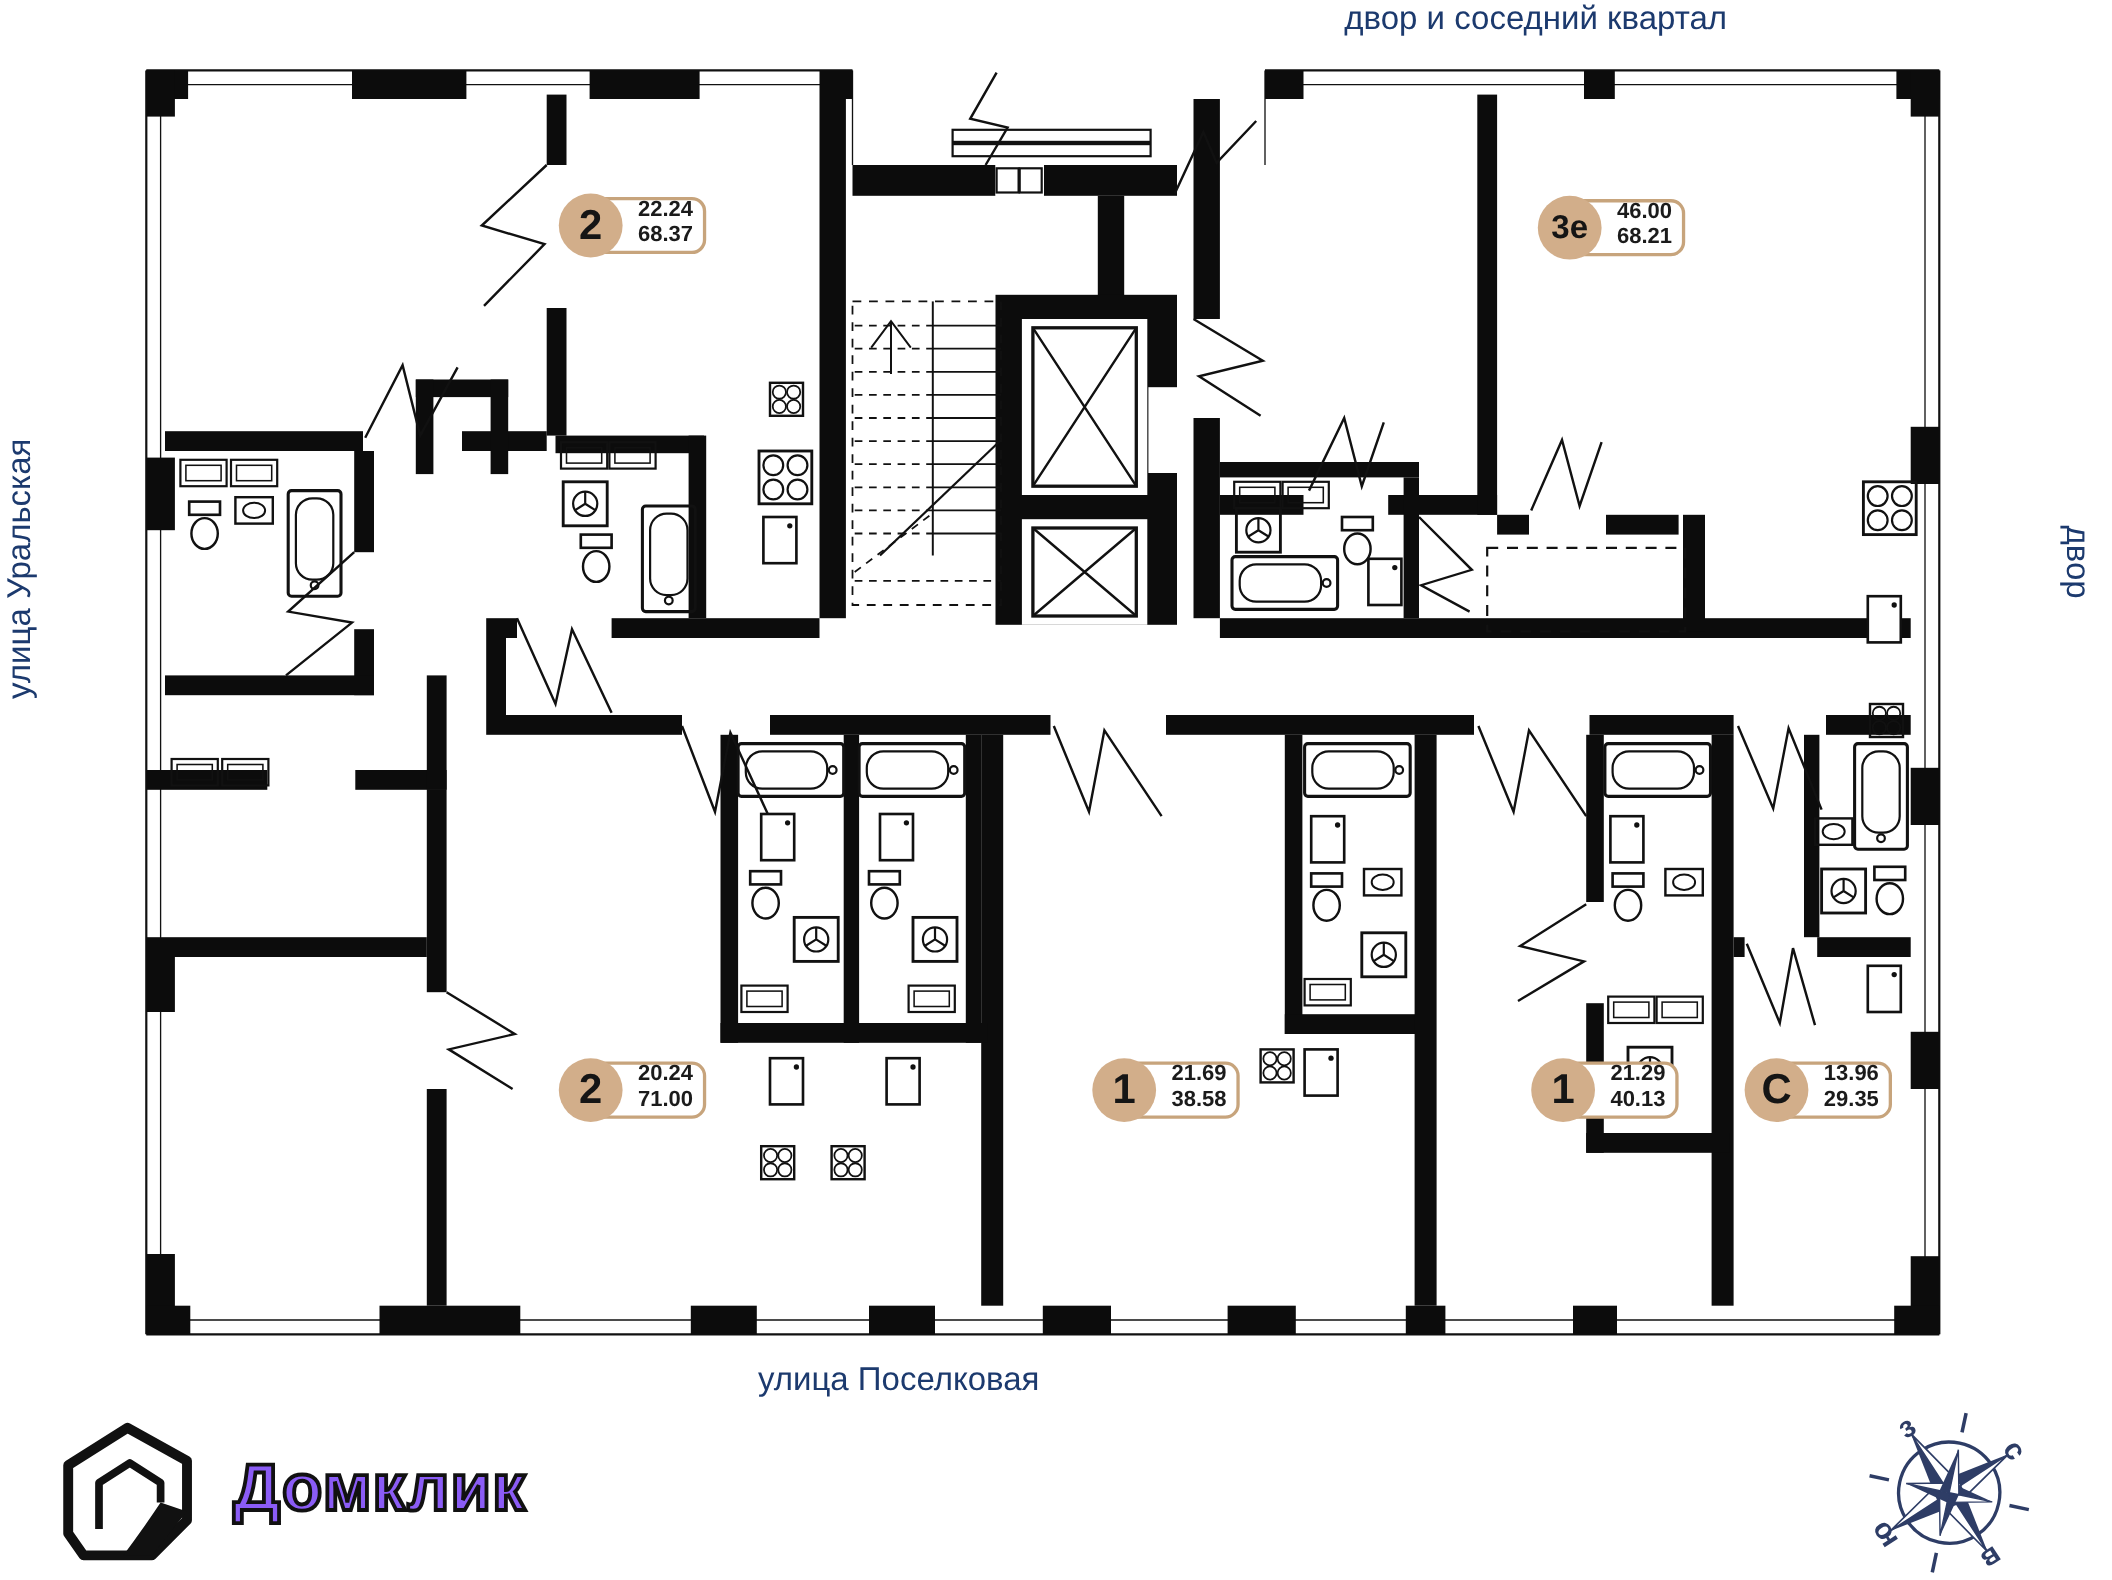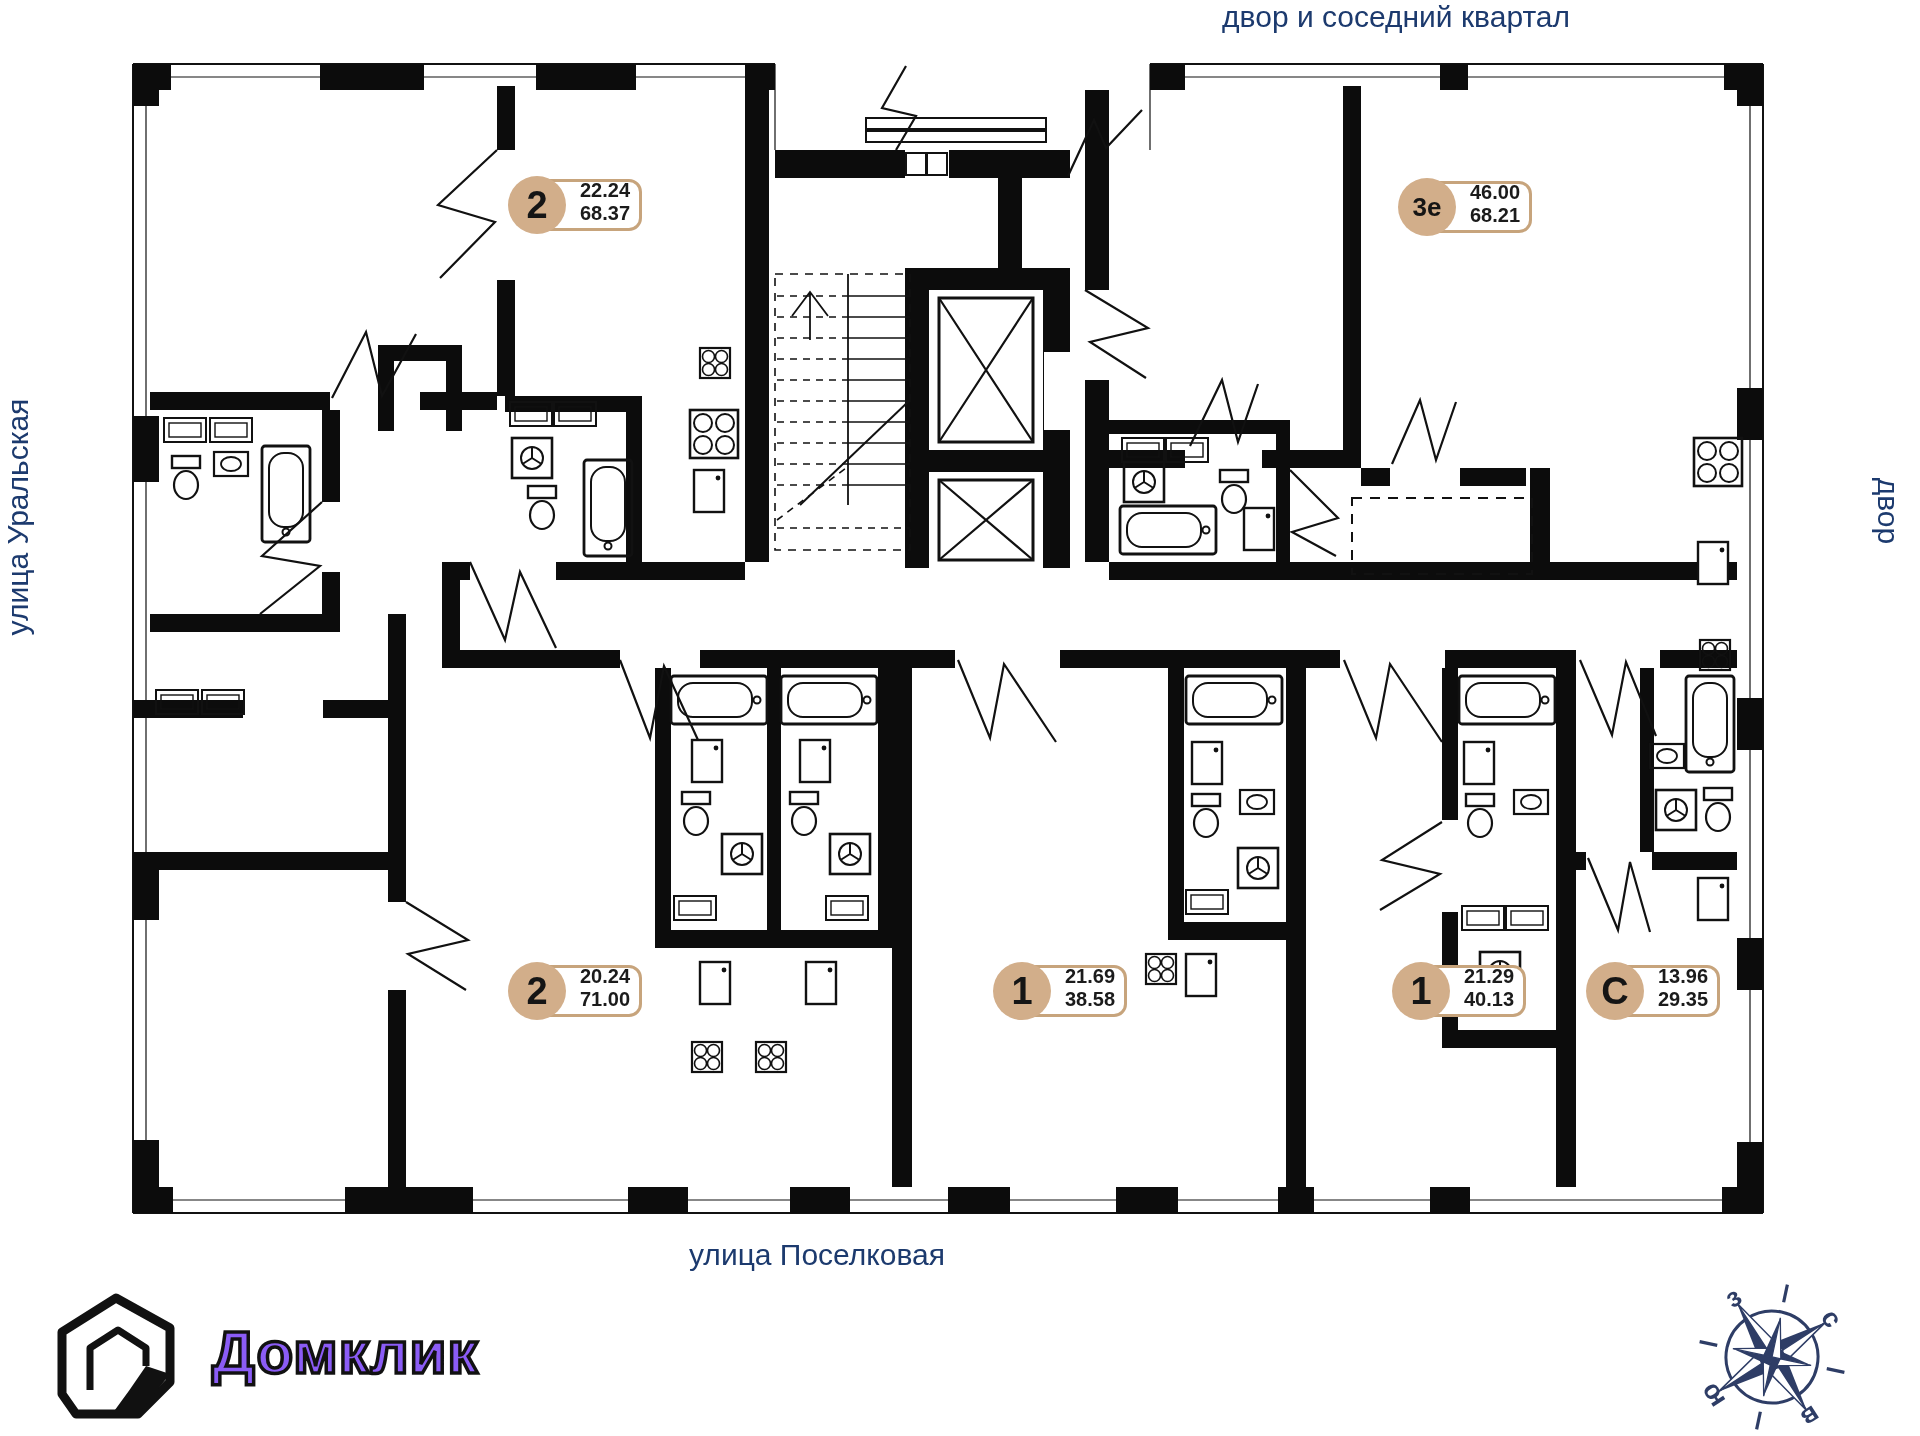--- a/index.html
+++ b/index.html
@@ -13,21 +13,21 @@
        transform:rotate(-90deg);}
   #label-right{left:1828px;top:494px;width:120px;height:34px;text-align:center;
        transform:rotate(90deg);}
   svg{position:absolute;left:0;top:0;}
   .badge{position:absolute;width:134px;height:58px;}
   .badge .pill{position:absolute;left:20px;top:3px;right:0;bottom:3px;
        border:3px solid #c7a47c;border-radius:13px;background:#fff;}
   .badge .circle{position:absolute;left:0;top:0;width:58px;height:58px;border-radius:50%;
        background:#d2ae8a;display:flex;align-items:center;justify-content:center;
        font-weight:700;font-size:38px;color:#151515;z-index:2;}
-  .badge .circle.small{font-size:26px;}
+  .badge .circle.small{font-size:30px;}
   .badge .nums{position:absolute;left:72px;top:3px;bottom:3px;display:flex;
        flex-direction:column;justify-content:flex-start;font-size:20px;font-weight:600;
        color:#1b1b1b;line-height:1.15;z-index:2;}
   #logo-text{position:absolute;left:212px;top:1318px;font-size:60px;font-weight:700;
        letter-spacing:1px;color:#8b5cf6;-webkit-text-stroke:3.5px #111;}
 </style>
 </head>
 <body>
 
 <svg width="1920" height="1436" viewBox="0 0 1920 1436">

